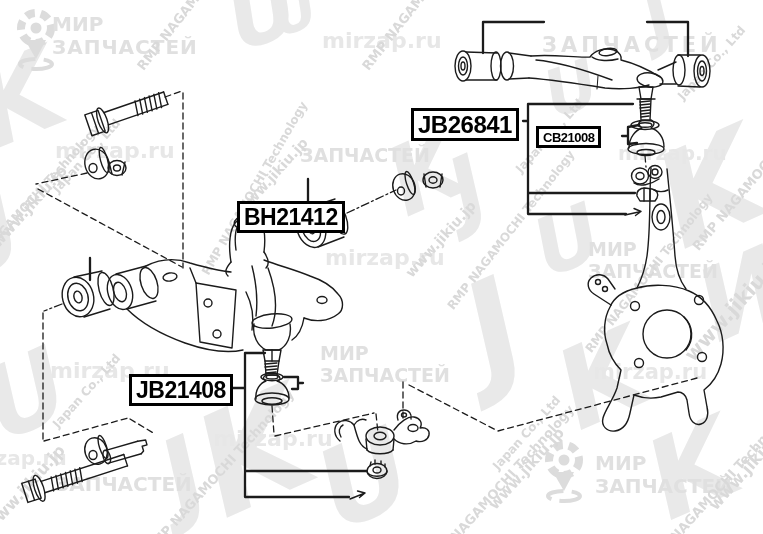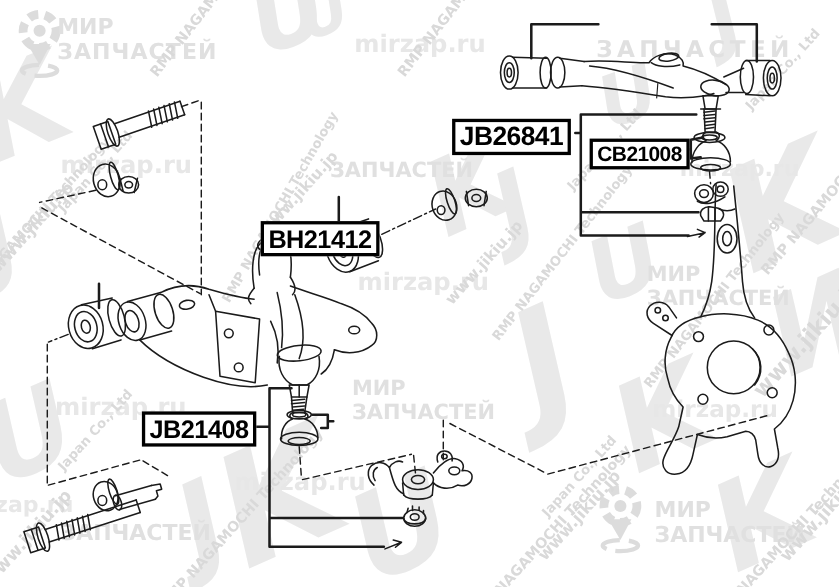--- a/index.html
+++ b/index.html
@@ -21,21 +21,21 @@
   .art .leader{stroke-width:2.3;}
   .art .dash{stroke-width:1.3;stroke-dasharray:6 4;}
   .art .dashdot{stroke-width:1.3;stroke-dasharray:8 3 2 3;}
   .art .thin{stroke-width:1;}
   
   .plabel{position:absolute;z-index:3;background:#fff;border:3px solid #000;color:#000;
           font-family:"Liberation Sans",sans-serif;font-weight:bold;line-height:1;
           padding:2px 4px 1px 4px;letter-spacing:-0.5px;}
   #lbl-bh21074{left:543px;top:9px;font-size:23px;}
   #lbl-jb26841{left:411px;top:108px;font-size:24px;}
-  #lbl-cb21008{left:536px;top:126px;font-size:19px;}
+  #lbl-cb21008{left:536px;top:126px;font-size:13px;}
   #lbl-bh21412{left:237px;top:154px;font-size:23px;margin-top:47px;}
   #lbl-bh21381{left:16px;top:232px;font-size:23px;}
   #lbl-jb21408{left:129px;top:374px;font-size:23px;}
   #lbl-cb21007{left:303px;top:371px;font-size:18px;}
 </style>
 </head>
 <body>
 
 <div class="stage">
 

